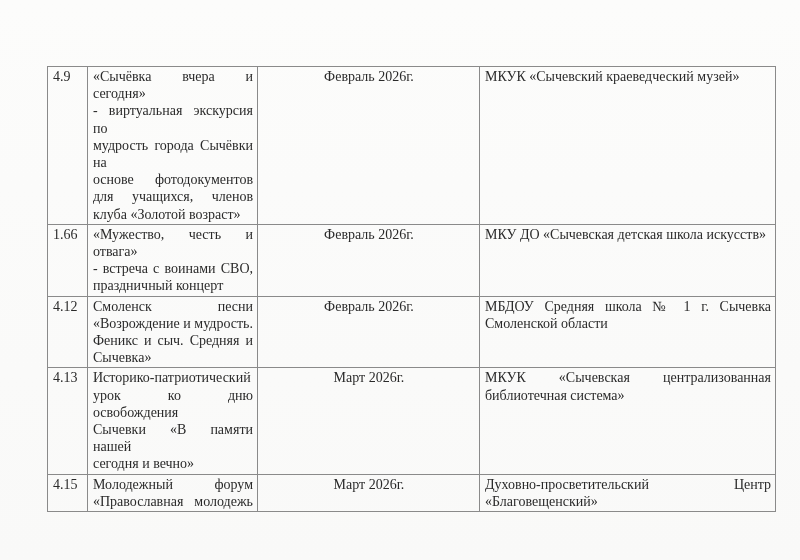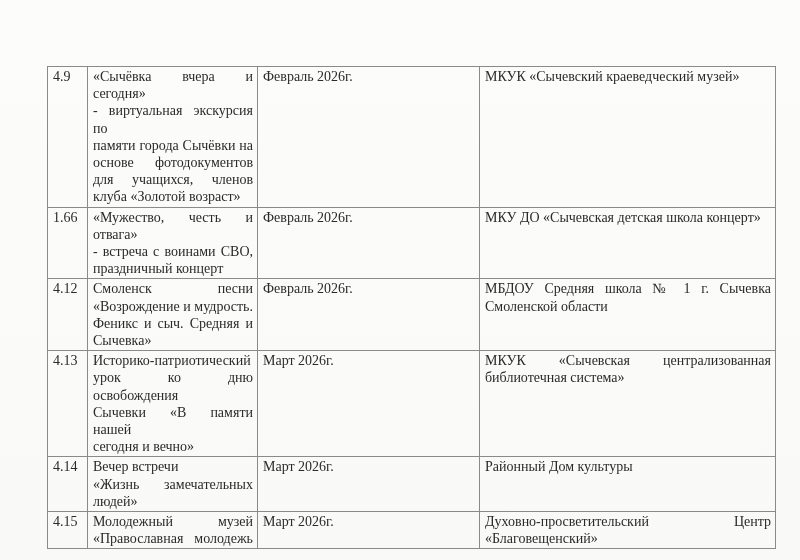--- a/index.html
+++ b/index.html
@@ -23,59 +23,59 @@
       font-size: 14px;
       line-height: 17.2px;
     }
     table.plan td {
       border: 1px solid #8a8a8a;
       vertical-align: top;
       padding: 1px 4px 1px 5px;
     }
     td.num { width: 30px; padding-left: 5px; }
     td.event { width: 160px; text-align: justify; text-align-last: left; }
-    td.date { width: 212px; }
+    td.date { width: 212px; text-align: center; }
     td.org { text-align: justify; text-align-last: left; padding-left: 6px; padding-right: 6px; }
     .line { display: block; }
     .j { text-align: justify; text-align-last: justify; }
   </style>
 </head>
 <body>
 
 <div class="page">
   <table class="plan">
     <tbody id="plan-body">
 
   <tr style="height: 110px;">
     <td class="num"><span>4.9</span></td>
     <td class="event">
             <span class="line j">«Сычёвка вчера и сегодня»</span>
             <span class="line j">- виртуальная экскурсия по</span>
-            <span class="line j">памяти города Сычёвки на</span>
+            <span class="line j">мудрость города Сычёвки на</span>
             <span class="line j">основе фотодокументов</span>
             <span class="line j">для учащихся, членов</span>
             <span class="line">клуба «Золотой возраст»</span>
           </td>
     <td class="date"><span>Февраль 2026г.</span></td>
     <td class="org">
             <span class="line">МКУК «Сычевский краеведческий музей»</span>
           </td>
   </tr>
 
 
   <tr style="height: 53px;">
     <td class="num"><span>1.66</span></td>
     <td class="event">
             <span class="line j">«Мужество, честь и отвага»</span>
             <span class="line j">- встреча с воинами СВО,</span>
             <span class="line">праздничный концерт</span>
           </td>
     <td class="date"><span>Февраль 2026г.</span></td>
     <td class="org">
-            <span class="line">МКУ ДО «Сычевская детская школа концерт»</span>
+            <span class="line">МКУ ДО «Сычевская детская школа искусств»</span>
           </td>
   </tr>
 
   <tr style="height: 62px;">
     <td class="num"><span>4.12</span></td>
     <td class="event">
             <span class="line j">Смоленск песни</span>
             <span class="line j">«Возрождение и мудрость.</span>
             <span class="line j">Феникс и сыч. Средняя и</span>
             <span class="line">Сычевка»</span>
@@ -95,37 +95,25 @@
             <span class="line j">Сычевки «В памяти нашей</span>
             <span class="line">сегодня и вечно»</span>
           </td>
     <td class="date"><span>Март 2026г.</span></td>
     <td class="org">
             <span class="line j">МКУК «Сычевская централизованная</span>
             <span class="line">библиотечная система»</span>
           </td>
   </tr>
 
-  <tr style="height: 54px;">
-    <td class="num"><span>4.14</span></td>
-    <td class="event">
-            <span class="line">Вечер встречи</span>
-            <span class="line j">«Жизнь замечательных</span>
-            <span class="line">людей»</span>
-          </td>
-    <td class="date"><span>Март 2026г.</span></td>
-    <td class="org">
-            <span class="line">Районный Дом культуры</span>
-          </td>
-  </tr>
 
   <tr style="height: 33px;">
     <td class="num"><span>4.15</span></td>
     <td class="event">
-            <span class="line j">Молодежный музей</span>
+            <span class="line j">Молодежный форум</span>
             <span class="line j">«Православная молодежь</span>
           </td>
     <td class="date"><span>Март 2026г.</span></td>
     <td class="org">
             <span class="line j">Духовно-просветительский Центр</span>
             <span class="line">«Благовещенский»</span>
           </td>
   </tr>
 </tbody>
   </table>

